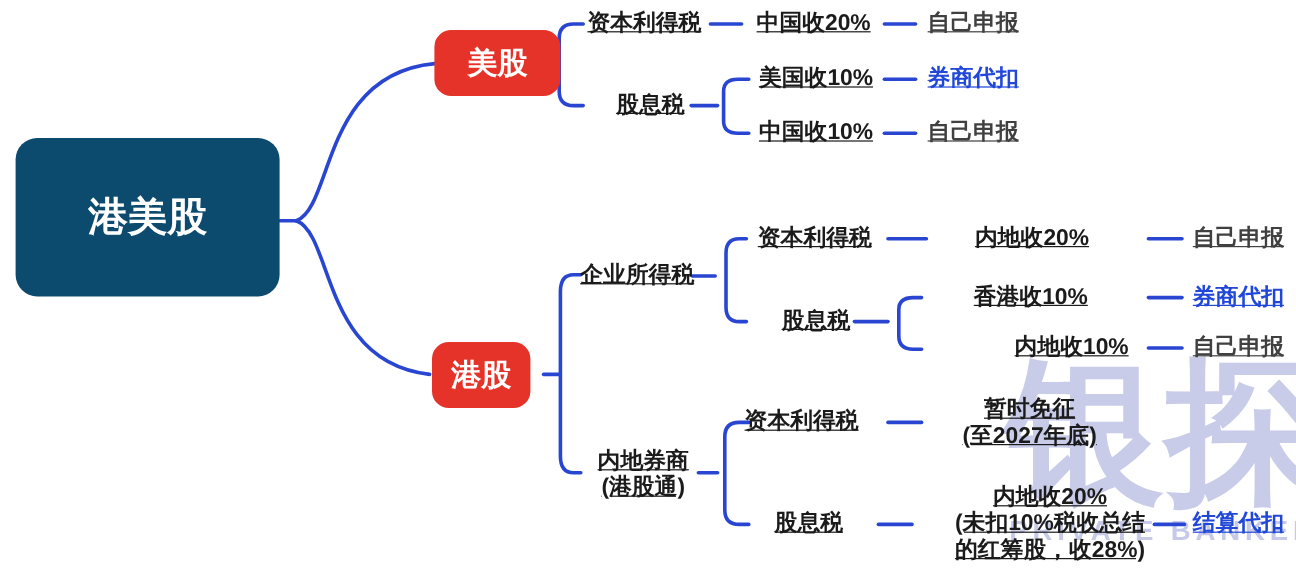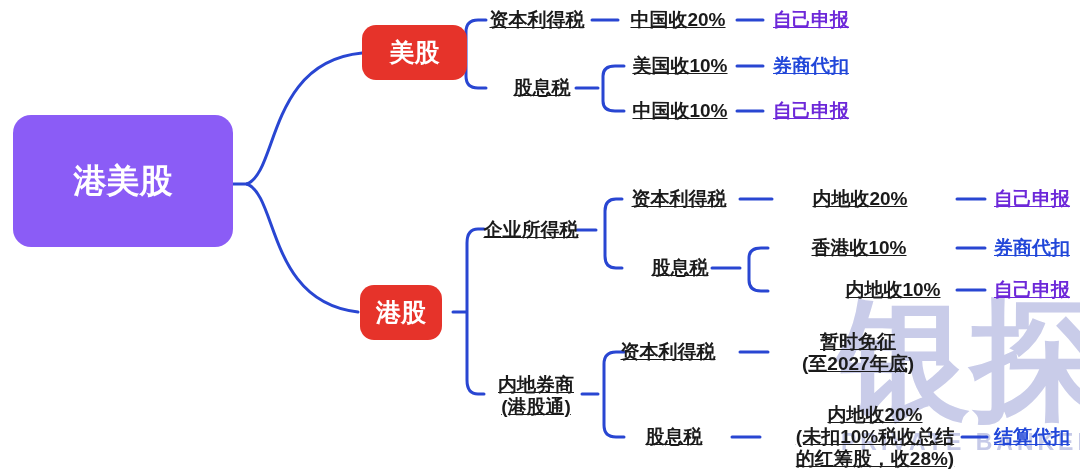--- a/index.html
+++ b/index.html
@@ -20,31 +20,31 @@
     color:#c6cae8;white-space:nowrap;
   }
   svg.wires{position:absolute;left:0;top:0;z-index:2;}
   svg.wires path{fill:none;stroke:#2946d2;stroke-width:3;stroke-linecap:round;stroke-linejoin:round;}
   .node{
     position:absolute;z-index:3;display:flex;align-items:center;justify-content:center;
     color:#ffffff;font-weight:bold;text-align:center;
   }
   .node.root{
     left:13px;top:115px;width:220px;height:132px;border-radius:18px;
-    background:#8b5cf6;font-size:33px;line-height:1.35;
+    background:#0c4a6e;font-size:33px;line-height:1.35;
   }
   .node.branch{height:55px;border-radius:14px;background:#e6332a;font-size:25px;}
   .node.branch.us{left:362px;top:25px;width:105px;}
   .node.branch.hk{left:360px;top:285px;width:82px;}
   .lbl{
     position:absolute;z-index:3;transform:translate(-50%,-50%);
     white-space:nowrap;font-size:19px;font-weight:bold;color:#1b1b1b;
     text-align:center;line-height:22px;text-decoration:underline;
   }
-  .lbl.red{color:#6d28d9;}
+  .lbl.red{color:#404040;}
   .lbl.blue{color:#2147d9;}
 </style>
 </head>
 <body>
 
 <div class="stage">
 
   <div class="watermark-cn">银探</div>
   <div class="watermark-en">PRIVATE BANKER</div>
 

